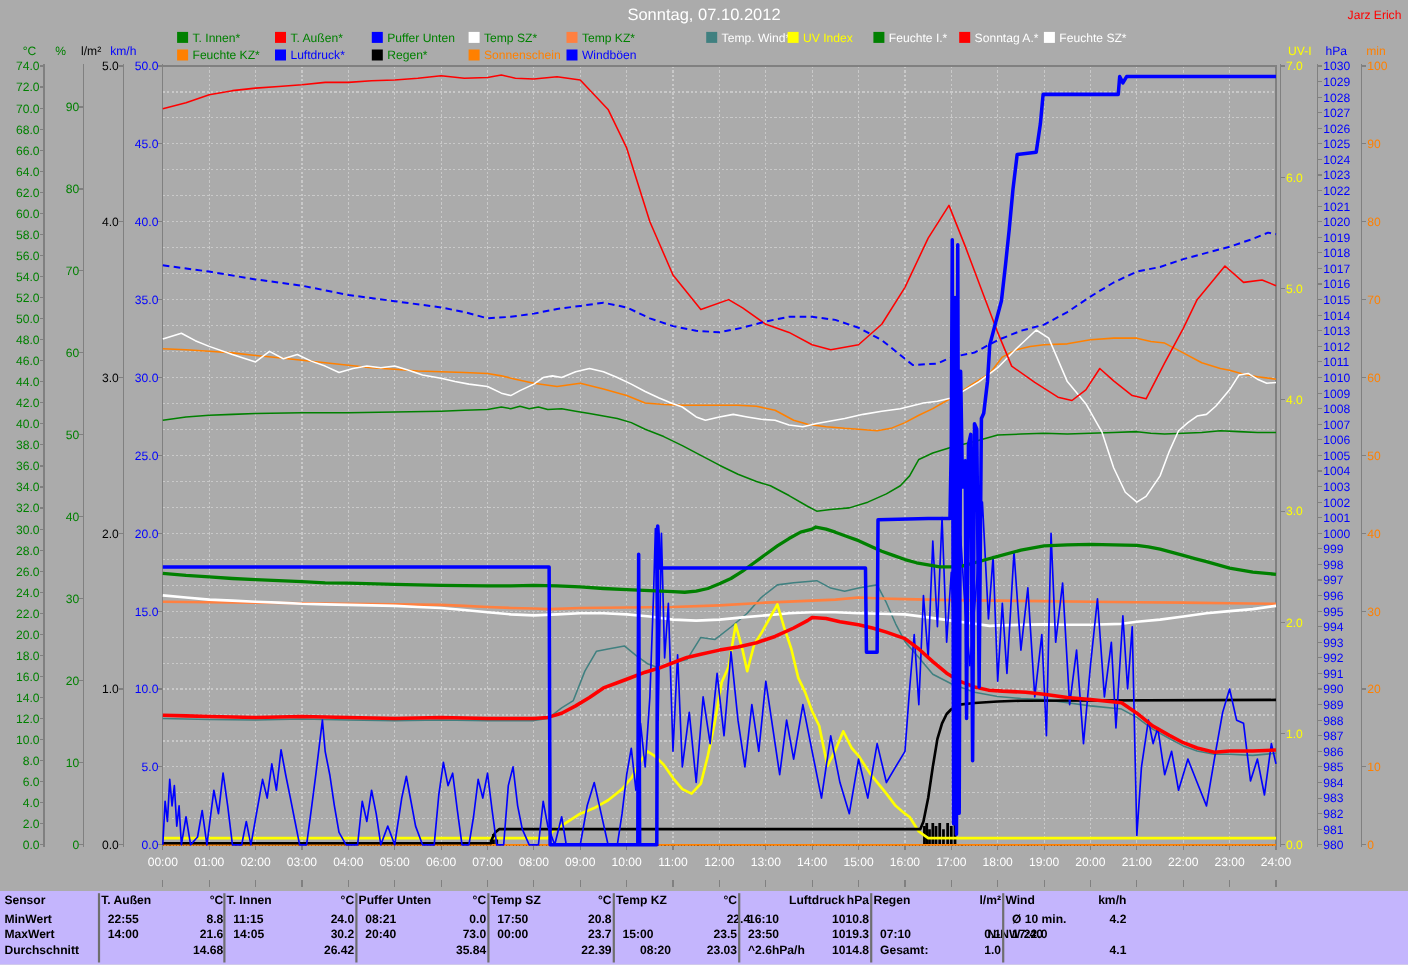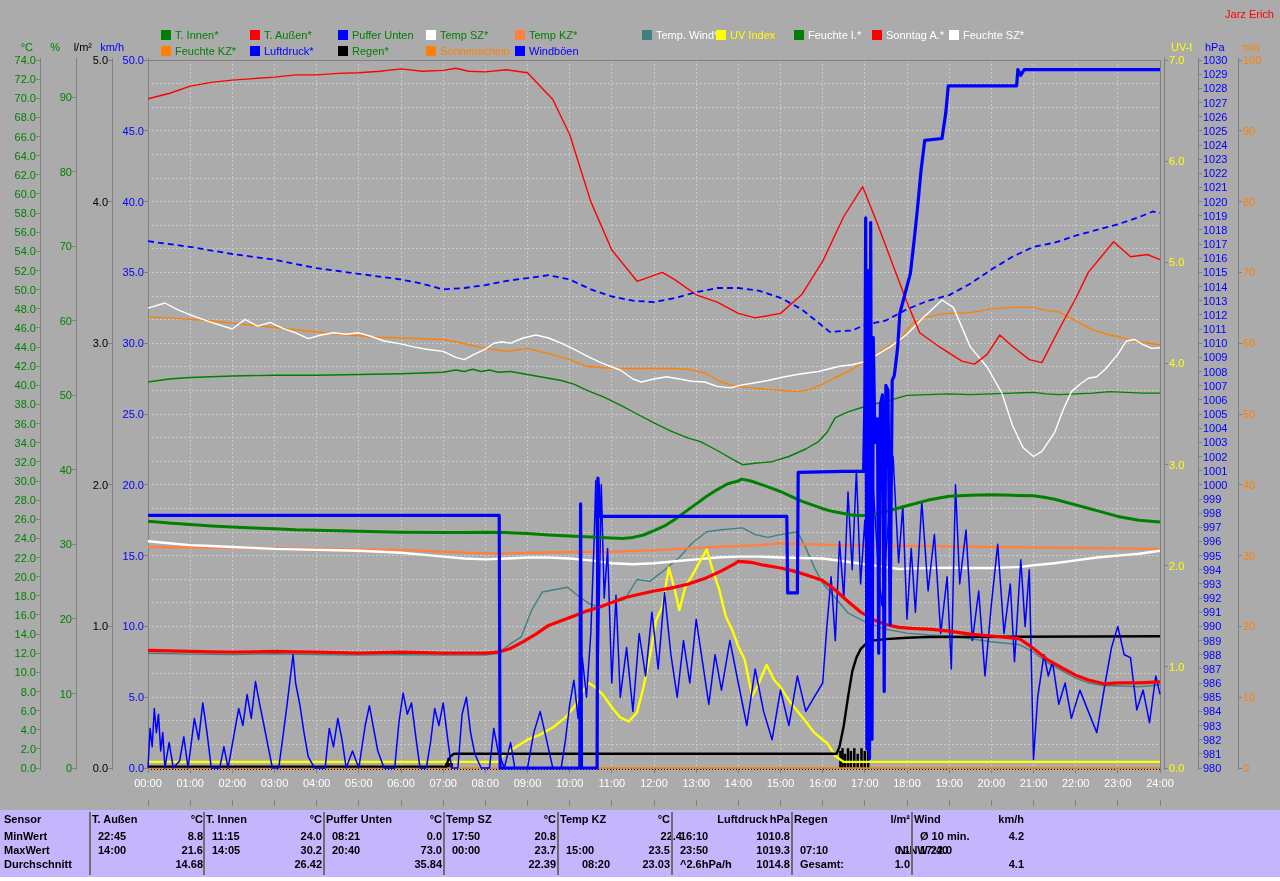--- a/index.html
+++ b/index.html
@@ -13,20 +13,21 @@
   svg{position:absolute;left:0;top:0;}
   #table{position:absolute;left:0;top:810px;width:1280px;height:67px;background:#c4b5fd;font-size:11px;font-weight:bold;color:#000;}
   .tcell{position:absolute;white-space:nowrap;}
   .tsep{position:absolute;top:2px;width:2px;height:63px;background:#6e6e6e;}
   #bottomstrip{position:absolute;left:0;top:877px;width:1280px;height:4px;background:#ffffff;}
 </style>
 </head>
 <body>
 <div id="root">
 
+<div class="title">Sonntag, 07.10.2012</div>
 <div class="author">Jarz Erich</div>
 <div id="legend">
       <div class="legend-item" style="left: 161px; top: 29px; color: rgb(0, 128, 0);"><span class="sw" style="background: rgb(0, 128, 0);"></span><span>T. Innen*</span></div>
       <div class="legend-item" style="left: 250px; top: 29px; color: rgb(0, 128, 0);"><span class="sw" style="background: rgb(255, 0, 0);"></span><span>T. Außen*</span></div>
       <div class="legend-item" style="left: 338px; top: 29px; color: rgb(0, 128, 0);"><span class="sw" style="background: rgb(0, 0, 255);"></span><span>Puffer Unten</span></div>
       <div class="legend-item" style="left: 426px; top: 29px; color: rgb(0, 128, 0);"><span class="sw" style="background: rgb(255, 255, 255);"></span><span>Temp SZ*</span></div>
       <div class="legend-item" style="left: 515px; top: 29px; color: rgb(0, 128, 0);"><span class="sw" style="background: rgb(255, 128, 64);"></span><span>Temp KZ*</span></div>
       <div class="legend-item" style="left: 642px; top: 29px; color: rgb(255, 255, 255);"><span class="sw" style="background: rgb(64, 128, 128);"></span><span>Temp. Wind*</span></div>
       <div class="legend-item" style="left: 716px; top: 29px; color: rgb(255, 255, 0);"><span class="sw" style="background: rgb(255, 255, 0);"></span><span>UV Index</span></div>
       <div class="legend-item" style="left: 794px; top: 29px; color: rgb(255, 255, 255);"><span class="sw" style="background: rgb(0, 128, 0);"></span><span>Feuchte I.*</span></div>
@@ -485,21 +486,21 @@
         <polyline points="148.0,515.4 316.7,515.4 499.2,515.4 500.1,768.0 579.8,768.0 580.6,503.9 581.5,768.0 597.1,768.0 597.9,478.1 600.4,516.4 696.2,516.4 786.8,516.4 787.7,592.9 797.4,592.9 798.2,472.4 843.8,471.4 863.6,471.4 864.8,404.4 865.7,217.9 866.9,748.9 868.2,270.5 869.5,758.4 870.7,222.6 872.0,739.3 873.3,337.5 875.0,442.7 877.5,418.8 878.7,653.2 880.4,404.4 882.5,394.9 884.2,691.5 885.9,385.3 888.0,390.1 890.1,624.5 892.2,380.5 894.3,375.7 897.7,347.0 899.8,313.5 910.4,273.4 914.2,239.9 917.5,208.3 920.9,171.9 924.7,140.4 942.0,138.5 945.8,112.6 948.3,85.8 1016.6,85.8 1017.9,69.6 1020.8,75.3 1024.2,69.6 1160.0,69.6" fill="none" stroke="#0000ff" stroke-width="3.2" stroke-linejoin="round"></polyline>
       </svg>
     </div>
 <div id="table">
       <div class="tcell" style="left: 4px; top: 3px; width: 84px; text-align: left;">Sensor</div>
       <div class="tcell" style="left: 4px; top: 20px; width: 84px; text-align: left;">MinWert</div>
       <div class="tcell" style="left: 4px; top: 34px; width: 84px; text-align: left;">MaxWert</div>
       <div class="tcell" style="left: 4px; top: 48px; width: 84px; text-align: left;">Durchschnitt</div>
       <div class="tcell" style="left: 92px; top: 3px; width: 77px; text-align: left;">T. Außen</div>
       <div class="tcell" style="left: 163px; top: 3px; width: 40px; text-align: right;">°C</div>
-      <div class="tcell" style="left: 98px; top: 20px; width: 61px; text-align: left;">22:45</div>
+      <div class="tcell" style="left: 98px; top: 20px; width: 61px; text-align: left;">22:55</div>
       <div class="tcell" style="left: 92px; top: 20px; width: 111px; text-align: right;">8.8</div>
       <div class="tcell" style="left: 98px; top: 34px; width: 61px; text-align: left;">14:00</div>
       <div class="tcell" style="left: 92px; top: 34px; width: 111px; text-align: right;">21.6</div>
       <div class="tcell" style="left: 92px; top: 48px; width: 111px; text-align: right;">14.68</div>
       <div class="tcell" style="left: 206px; top: 3px; width: 82px; text-align: left;">T. Innen</div>
       <div class="tcell" style="left: 282px; top: 3px; width: 40px; text-align: right;">°C</div>
       <div class="tcell" style="left: 212px; top: 20px; width: 66px; text-align: left;">11:15</div>
       <div class="tcell" style="left: 206px; top: 20px; width: 116px; text-align: right;">24.0</div>
       <div class="tcell" style="left: 212px; top: 34px; width: 66px; text-align: left;">14:05</div>
       <div class="tcell" style="left: 206px; top: 34px; width: 116px; text-align: right;">30.2</div>

